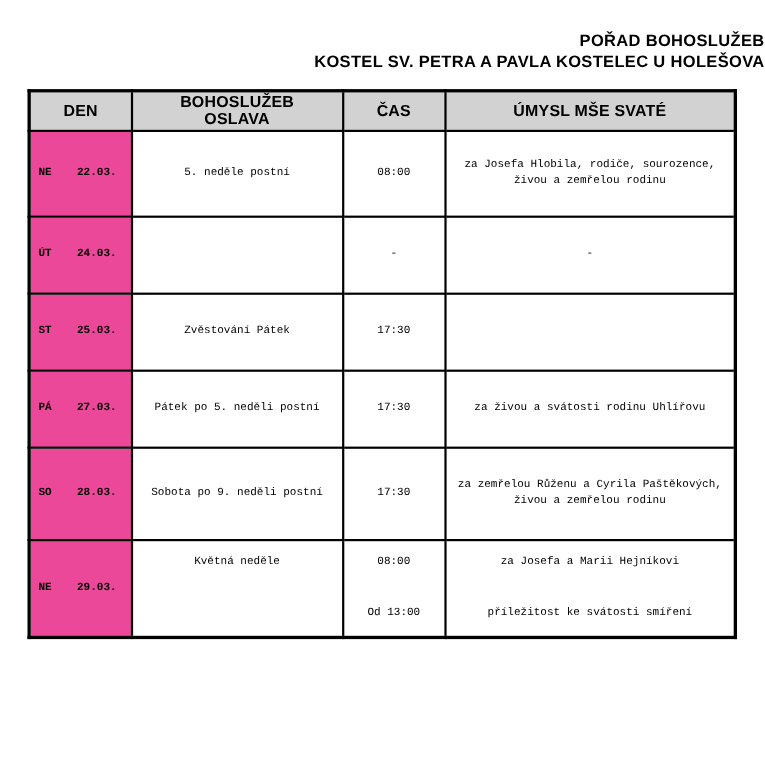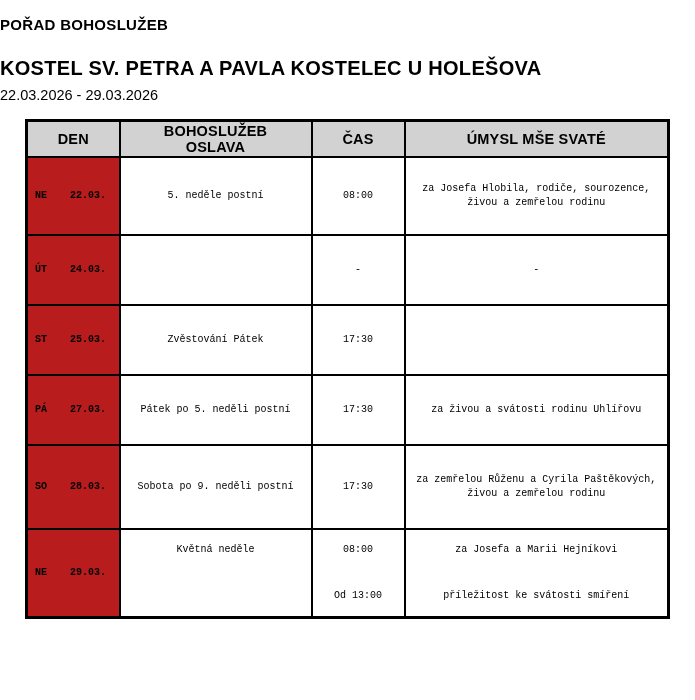--- a/index.html
+++ b/index.html
@@ -6,33 +6,33 @@
     margin: 0;
     padding: 0;
     background: #ffffff;
     width: 695px;
     height: 700px;
     font-family: "Liberation Sans", sans-serif;
     color: #000;
     overflow: hidden;
   }
   .titles {
-    text-align: left;
-    padding-top: 16px;
+    text-align: right;
+    padding-top: 29px;
   }
   .title-line1 {
     font-size: 15px;
     font-weight: bold;
     letter-spacing: 0.3px;
   }
   .title-line2 {
-    font-size: 20px;
+    font-size: 15px;
     font-weight: bold;
     letter-spacing: 0.3px;
-    margin-top: 24px;
+    margin-top: 2px;
   }
   .title-date {
     font-size: 14.5px;
     margin-top: 7px;
   }
   table.schedule {
     border-collapse: collapse;
     table-layout: fixed;
     width: 642px;
     margin: 16px 0 0 25px;
@@ -55,21 +55,21 @@
   .schedule td {
     font-size: 10px;
     text-align: center;
     vertical-align: middle;
     padding: 2px 9px;
     line-height: 1.38;
     overflow: hidden;
     font-family: Liberation Mono, monospace;
   }
   .schedule td.day {
-    background: #b91c1c;
+    background: #ec4899;
     text-align: left;
     font-weight: bold;
     padding: 2px 2px 2px 7px;
     white-space: nowrap;
   }
   .day .abbr {
     display: inline-block;
     min-width: 25px;
     margin-right: 10px;
   }
@@ -87,21 +87,20 @@
     padding: 13px 0 5px 0;
   }
   .stack .l1, .stack .l2 { flex: 0 0 auto; }
 </style>
 </head>
 <body>
 
 <div class="titles">
   <div class="title-line1">POŘAD BOHOSLUŽEB</div>
   <div class="title-line2">KOSTEL SV. PETRA A PAVLA KOSTELEC U HOLEŠOVA</div>
-  <div class="title-date">22.03.2026 - 29.03.2026</div>
 </div>
 
 <table class="schedule">
   <colgroup>
     <col style="width:93px">
     <col style="width:192px">
     <col style="width:93px">
     <col style="width:264px">
   </colgroup>
   <thead>

